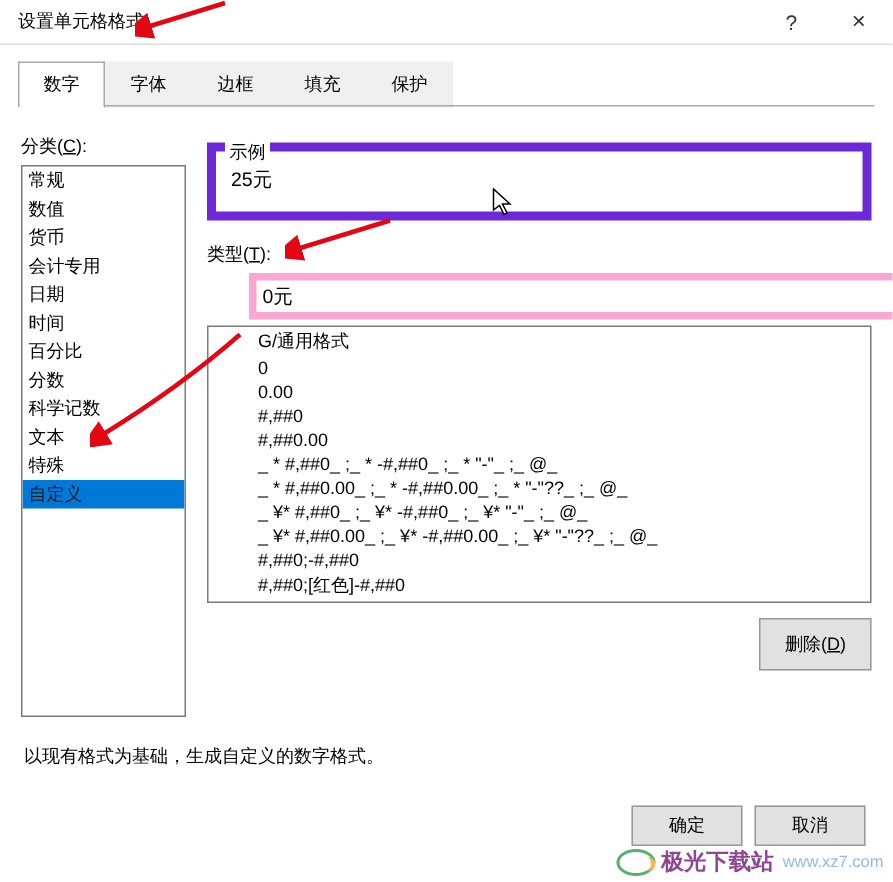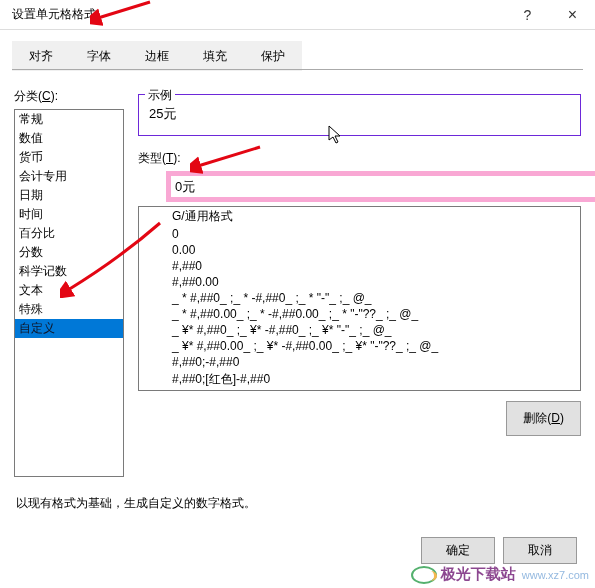--- a/index.html
+++ b/index.html
@@ -81,21 +81,21 @@
     .category-item.selected {
       background: #0078d7;
       color: #0f172a;
     }
     .right-col {
       flex: 1;
       display: flex;
       flex-direction: column;
     }
     .example-group {
-      border: 1px solid #6d28d9;
+      border: 6px solid #6d28d9;
       padding: 10px 10px 12px 8px;
       position: relative;
       margin-top: 6px;
     }
     .example-group-label {
       position: absolute;
       top: -8px;
       left: 6px;
       background: #fff;
       padding: 0 3px;
@@ -197,21 +197,21 @@
   <div class="titlebar-btn">
       <span>?</span>
     </div>
   <div class="titlebar-btn close">
       <span>×</span>
     </div>
 </div>
 
 <div class="tabs">
   <div class="tabs-line"></div>
-  <div class="tab"><span>对齐</span></div>
+  <div class="tab active"><span>数字</span></div>
   <div class="tab"><span>字体</span></div>
   <div class="tab"><span>边框</span></div>
   <div class="tab"><span>填充</span></div>
   <div class="tab"><span>保护</span></div>
 </div>
 
 <div class="content">
   <div class="left-col">
     <label class="category-label">
       <span>分类(</span><u class="shortcut">C</u><span>):</span>

